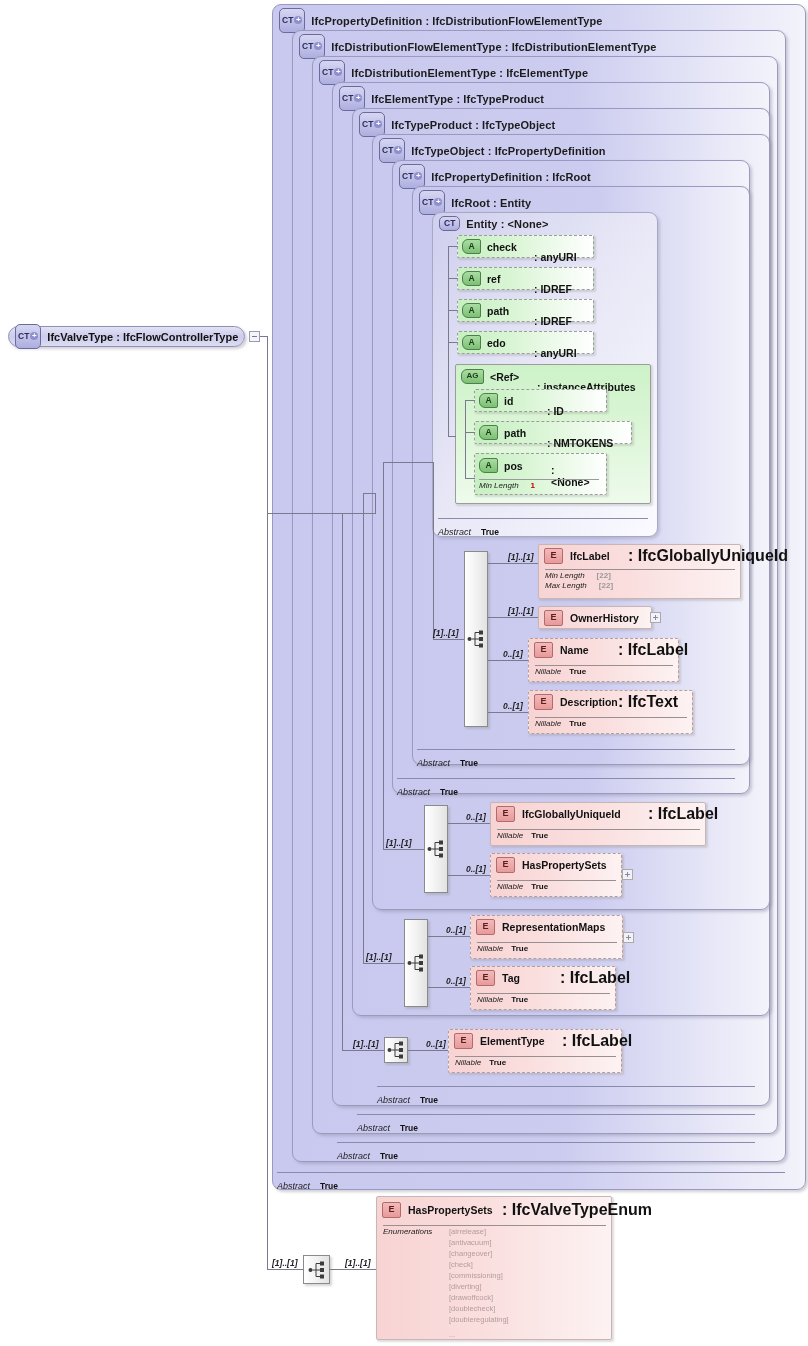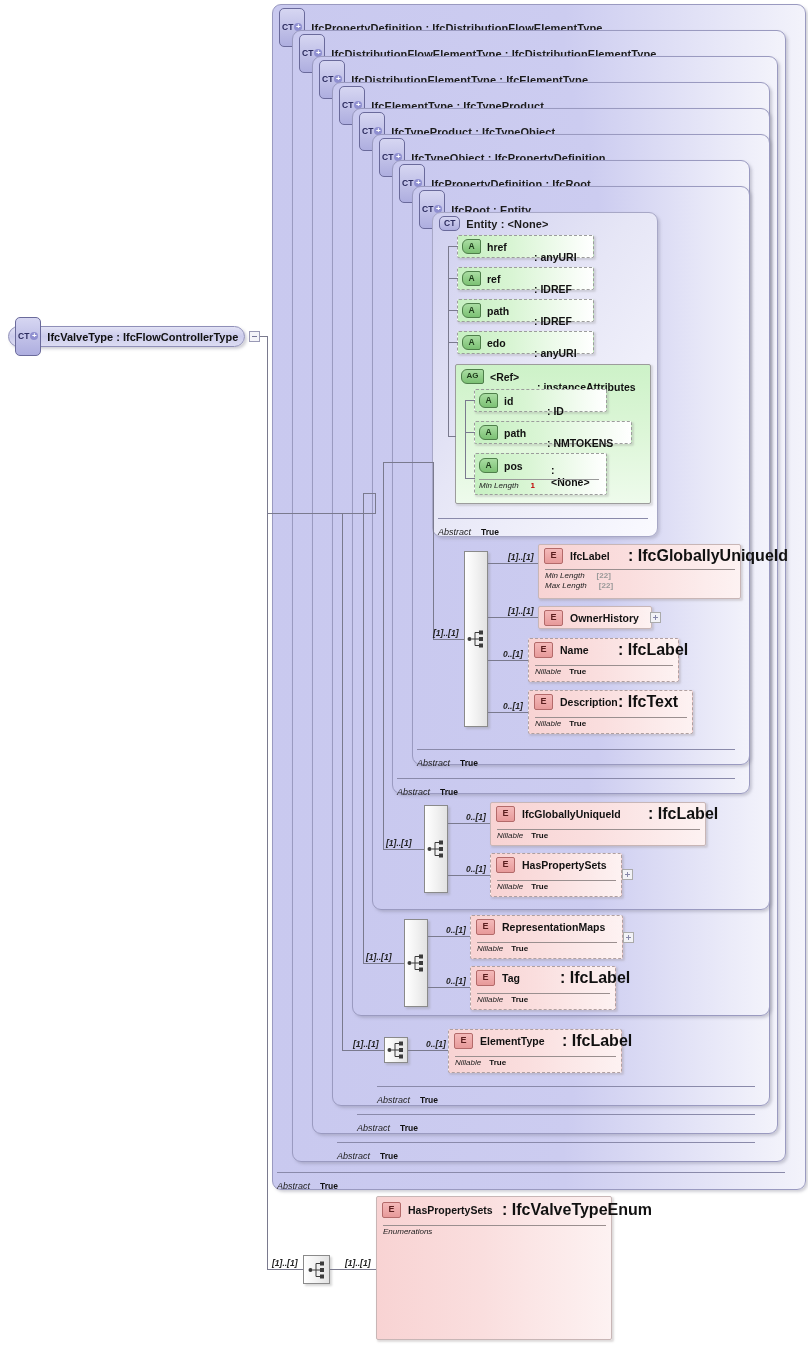--- a/index.html
+++ b/index.html
@@ -21,21 +21,21 @@
     position:absolute;left:6px;top:3px;
     display:flex;align-items:center;gap:6px;
     white-space:nowrap;
   }
   .ct-title{font-size:11px;color:#1c1c1c;font-weight:600;letter-spacing:.1px;}
 
   
   .badge-ct{
     display:inline-block;border:1px solid #6a6a9b;border-radius:5px;
     background:linear-gradient(to bottom,#d6d6f2,#aeaedf);
-    padding:12px 2px;height:13px;line-height:12px;
+    padding:5px 2px;height:13px;line-height:12px;
     font-size:8.5px;font-weight:700;color:#2b2b5e;
     font-family:"Liberation Sans",sans-serif;
   }
   .badge-ct .plus{
     display:inline-block;width:8px;height:8px;line-height:7px;
     border-radius:50%;background:#8f8fd0;color:#fff;font-size:8px;
     text-align:center;vertical-align:1px;margin-left:1px;font-weight:700;
   }
 
   
@@ -223,21 +223,21 @@
 
   <div class="ent-panel" style="left:432px;top:212px;width:226px;height:325px;">
     <div class="ct-head">
       <span class="badge-ct" style="padding:0 4px;">CT</span>
       <span class="ct-title">Entity    : &lt;None&gt;</span>
     </div>
   </div>
 
   <div class="attr" style="left:457px;top:235px;width:137px;height:23px;">
     <span class="badge-a">A</span>
-    <span class="attr-name">href</span>
+    <span class="attr-name">check</span>
     <span class="attr-type" style="left:76px;">: anyURI</span>
   </div>
 
   <div class="attr" style="left:457px;top:267px;width:137px;height:23px;">
     <span class="badge-a">A</span>
     <span class="attr-name">ref</span>
     <span class="attr-type" style="left:76px;">: IDREF</span>
   </div>
 
   <div class="attr" style="left:457px;top:299px;width:137px;height:23px;">
@@ -477,20 +477,32 @@
 
   <div class="elem solid" style="left:376px;top:1196px;width:236px;height:144px;">
     <div class="elem-head" style="top:5px;">
       <span class="badge-e">E</span>
       <span class="elem-name">HasPropertySets</span>
       <span class="elem-type" style="left:120px;">: IfcValveTypeEnum</span>
     </div>
     <div class="elem-facet" style="left:6px;top:28px;width:223px;">
       <i>Enumerations</i>
     </div>
+    <div class="enum-list" style="left:72px;top:29px;">
+      <div>[airrelease]</div>
+      <div>[antivacuum]</div>
+      <div>[changeover]</div>
+      <div>[check]</div>
+      <div>[commissioning]</div>
+      <div>[diverting]</div>
+      <div>[drawoffcock]</div>
+      <div>[doublecheck]</div>
+      <div>[doubleregulating]</div>
+      <div style="margin-top:4px;">...</div>
+    </div>
   </div>
 
   <div class="root-node" style="left:8px;top:326px;width:237px;height:21px;">
     <span class="badge-ct">CT<span class="plus">+</span></span>
     <span class="root-title">IfcValveType : IfcFlowControllerType</span>
   </div>
   <div class="minusbox" style="left:249px;top:331px;"></div>
 
   <div class="ln lnh" style="left:260px;top:336px;width:8px;"></div>
   <div class="ln lnv" style="left:267px;top:336px;height:934px;"></div>

